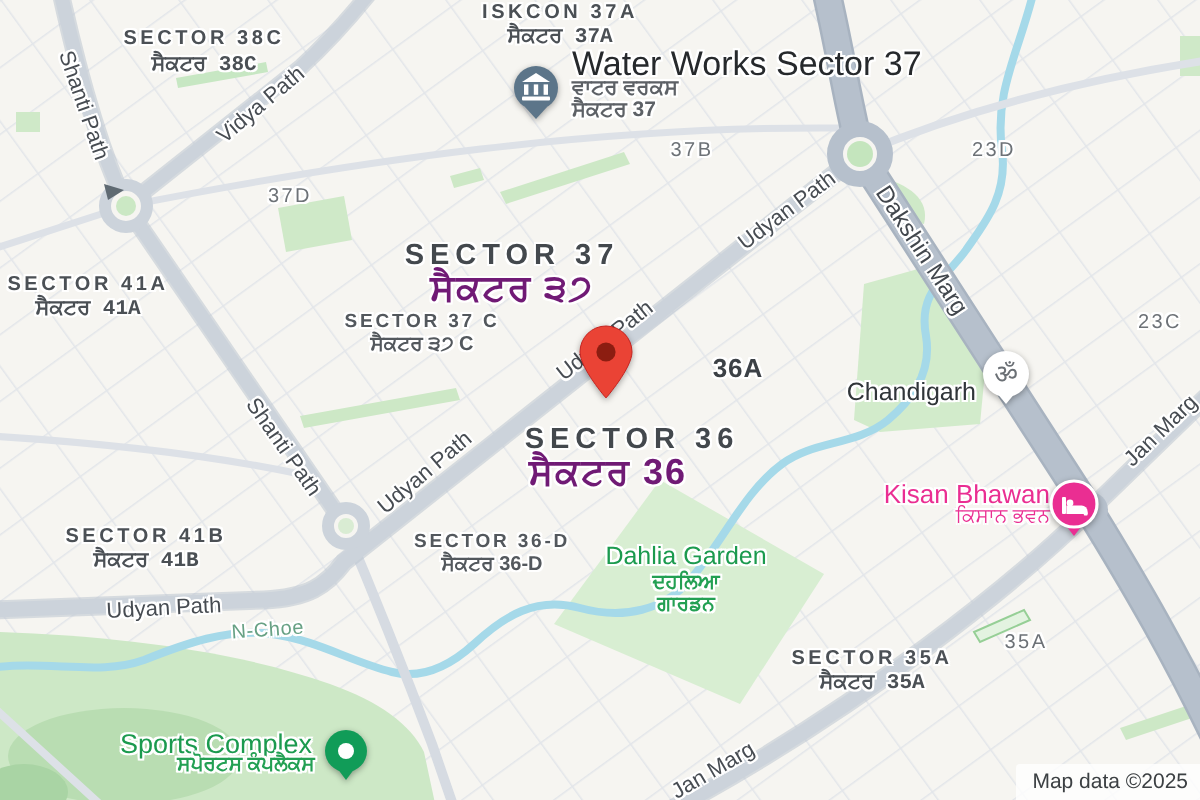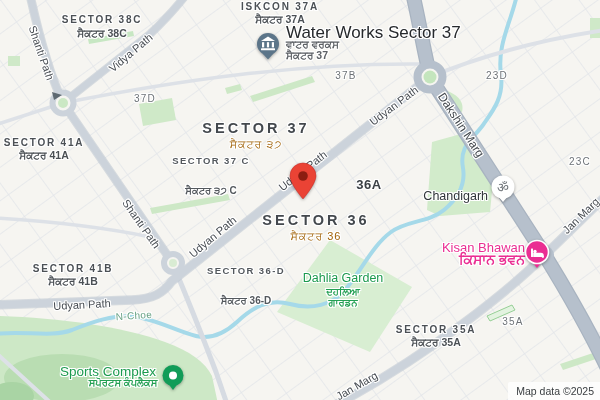--- a/index.html
+++ b/index.html
@@ -11,39 +11,39 @@
   .map-svg{position:absolute;left:0;top:0;}
   
   .lbl{
     position:absolute;white-space:nowrap;line-height:1;
     transform:translate(-50%,-50%) rotate(var(--rot,0deg));
     text-shadow:0 1px 0 #fff,0 -1px 0 #fff,1px 0 0 #fff,-1px 0 0 #fff,
                 1px 1px 0 #fff,-1px -1px 0 #fff,1px -1px 0 #fff,-1px 1px 0 #fff;
     pointer-events:none;
   }
   .sec-lg   {font-size:14.5px;font-weight:700;letter-spacing:3px;color:#43484d;}
-  .sec-lg-pa{font-size:11px;font-weight:400;letter-spacing:1px;color:#a16207;}
+  .sec-lg-pa{font-size:18px;font-weight:700;letter-spacing:1px;color:#701a75;}
   .sec-md   {font-size:10px;font-weight:700;letter-spacing:1.8px;color:#4b5055;}
-  .sec-md-pa{font-size:10.5px;font-weight:700;color:#4b5055;}
+  .sec-md-pa{font-size:10.5px;font-weight:700;color:#4b5055;font-family:Liberation Mono, monospace;}
   .sec-sm   {font-size:9.5px;font-weight:700;letter-spacing:1.4px;color:#53585d;}
-  .sec-sm-pa{font-size:10px;font-weight:700;color:#53585d;margin-top:18px;}
+  .sec-sm-pa{font-size:10px;font-weight:700;color:#53585d;}
   .blocknum {font-size:10px;font-weight:400;letter-spacing:1.2px;color:#6d7277;}
   .block-lg {font-size:13px;font-weight:700;letter-spacing:.5px;color:#3c4146;}
   .road     {font-size:11px;font-weight:400;color:#474c52;}
   .road-big {font-size:12px;font-weight:400;color:#42474d;}
   .nchoe    {font-size:10px;color:#67a184;letter-spacing:.3px;}
   .water    {font-size:17px;color:#26292c;}
   .water-pa {font-size:10.5px;font-weight:700;color:#5d6166;}
   .iskcon   {font-size:12.5px;color:#303539;line-height:12.5px;text-align:right;
              transform:translate(-100%,-50%);}
   .green-md {font-size:12.5px;color:#1b9a4e;}
   .green-lg {font-size:13.5px;color:#1b9a4e;}
   .green-pa {font-size:10px;font-weight:700;color:#23a053;}
   .pink     {font-size:13px;color:#ea2e92;text-align:right;transform:translate(-100%,-50%);}
-  .pink-pa  {font-size:14px;font-weight:700;color:#ea2e92;text-align:right;transform:translate(-100%,-50%);}
+  .pink-pa  {font-size:10px;font-weight:400;color:#ea2e92;text-align:right;transform:translate(-100%,-50%);}
   
   .badge{position:absolute;filter:drop-shadow(0 1px 1.5px rgba(0,0,0,.35));}
   
   .glogo{
     position:absolute;left:8px;top:379px;font-size:19px;font-weight:700;letter-spacing:-.5px;
     text-shadow:0 1px 0 #fff,0 -1px 0 #fff,1px 0 0 #fff,-1px 0 0 #fff,1px 1px 1px #fff,-1px -1px 1px #fff;
   }
   .attr{
     position:absolute;right:0;bottom:0;font-size:10.5px;color:#3c4043;
     background:rgba(255,255,255,.8);padding:3px 6px 3px 8px;border-top-left-radius:2px;
@@ -130,21 +130,21 @@
   <div class="lbl sec-md-pa" style="left:280px;top:19px">ਸੈਕਟਰ 37A</div>
   <div class="lbl sec-lg" style="left:256px;top:128px">SECTOR 37</div>
   <div class="lbl sec-lg-pa" style="left:256px;top:144px">ਸੈਕਟਰ ੩੭</div>
   <div class="lbl sec-sm" style="left:211px;top:161px">SECTOR 37 C</div>
   <div class="lbl sec-sm-pa" style="left:211px;top:173px">ਸੈਕਟਰ ੩੭ C</div>
   <div class="lbl sec-md" style="left:44px;top:143px">SECTOR 41A</div>
   <div class="lbl sec-md-pa" style="left:44px;top:155px">ਸੈਕਟਰ 41A</div>
   <div class="lbl sec-md" style="left:73px;top:269px">SECTOR 41B</div>
   <div class="lbl sec-md-pa" style="left:73px;top:281px">ਸੈਕਟਰ 41B</div>
   <div class="lbl sec-lg" style="left:316px;top:220px">SECTOR 36</div>
-  <div class="lbl sec-lg-pa" style="left:316px;top:236px">ਸੈਕਟਰ 36</div>
+  <div class="lbl sec-lg-pa" style="left:304px;top:236px">ਸੈਕਟਰ 36</div>
   <div class="lbl sec-sm" style="left:246px;top:271px">SECTOR 36-D</div>
   <div class="lbl sec-sm-pa" style="left:246px;top:283px">ਸੈਕਟਰ 36-D</div>
   <div class="lbl sec-md" style="left:436px;top:330px">SECTOR 35A</div>
   <div class="lbl sec-md-pa" style="left:436px;top:342px">ਸੈਕਟਰ 35A</div>
   <div class="lbl block-lg" style="left:369px;top:184px">36A</div>
   <div class="lbl blocknum" style="left:346px;top:76px">37B</div>
   <div class="lbl blocknum" style="left:145px;top:99px">37D</div>
   <div class="lbl blocknum" style="left:513px;top:322px">35A</div>
   <div class="lbl blocknum" style="left:580px;top:162px">23C</div>
   <div class="lbl blocknum" style="left:497px;top:76px">23D</div>

